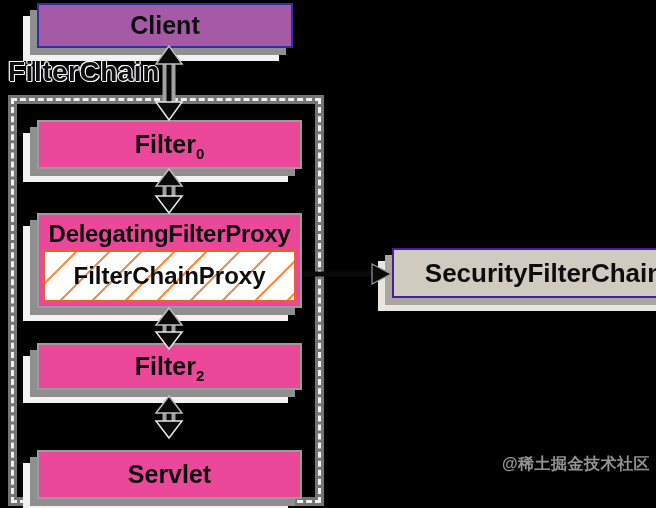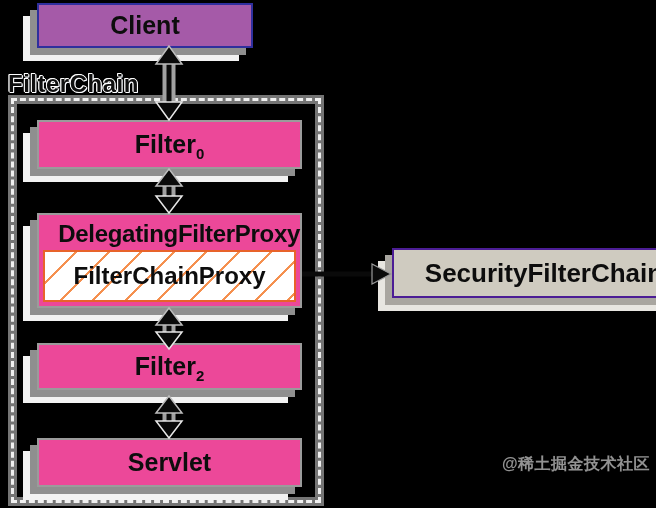--- a/index.html
+++ b/index.html
@@ -8,48 +8,48 @@
     font-family:"Liberation Sans","DejaVu Sans",sans-serif;
   }
   .box{
     position:absolute;display:flex;align-items:center;justify-content:center;
     box-sizing:border-box;font-weight:bold;color:#0d0d0d;text-align:center;
   }
   
   .shadow2{box-shadow:-7px 7px 0 #8f8f8f,-14px 13px 0 #f2f2f2;}
   .shadow-beige{box-shadow:-7px 7px 0 #a9a6a0,-14px 13px 0 #e8e6e1;}
 
-  #client-box{left:37px;top:3px;width:216px;height:45px;background:#a55aa8;border:2px solid #2f2f9d;font-size:25px;}
+  #client-box{left:37px;top:3px;width:256px;height:45px;background:#a55aa8;border:2px solid #2f2f9d;font-size:25px;}
   #filter-chain-label{
-    position:absolute;left:8px;top:70px;font-size:24px;font-weight:bold;color:#101010;
+    position:absolute;left:8px;top:56px;font-size:28px;font-weight:bold;color:#101010;
     text-shadow:1px 0 0 #fff,-1px 0 0 #fff,0 1px 0 #fff,0 -1px 0 #fff,1px 1px 0 #e8f0ff,-1px -1px 0 #fff;
     letter-spacing:.5px;
   }
   
   #frame-shadow{
     position:absolute;left:8px;top:95px;width:316px;height:411px;
     border:9px solid rgba(138,138,138,.85);box-sizing:border-box;
   }
   #frame-dashes{
     position:absolute;left:11px;top:98px;width:310px;height:405px;
     border:3px dashed #f0f0f0;box-sizing:border-box;
   }
   .orange{background:#ec4899;border:2px solid #9b9b9b;}
   #filter0-box{left:37px;top:120px;width:265px;height:49px;font-size:25px;}
   #delegating-box{left:37px;top:213px;width:265px;height:95px;display:block;}
-  #delegating-label{margin-top:5px;font-size:24px;font-weight:bold;text-align:right;letter-spacing:-.3px;}
+  #delegating-label{margin-top:5px;font-size:24px;font-weight:bold;text-align:center;letter-spacing:-.3px;}
   #filter-chain-proxy-box{
     position:absolute;left:4px;right:4px;bottom:4px;height:52px;
     border:2px solid #e8632a;box-sizing:border-box;
     display:flex;align-items:center;justify-content:center;
     background:repeating-linear-gradient(135deg,#ffffff 0 21px,#f5904f 21px 23px);
     font-size:24px;font-weight:bold;
   }
   #filter2-box{left:37px;top:343px;width:265px;height:47px;font-size:25px;}
-  #servlet-box{left:37px;top:438px;width:265px;height:49px;font-size:25px;}
+  #servlet-box{left:37px;top:450px;width:265px;height:49px;font-size:25px;}
   #sfc-box{left:392px;top:248px;width:304px;height:50px;background:#cfcbc0;border:2px solid #4c1d95;font-size:26px;}
   sub{font-size:15px;font-weight:bold;line-height:0;}
   #arrows{position:absolute;left:0;top:0;pointer-events:none;}
   #watermark{
     position:absolute;right:6px;top:454px;font-size:16px;font-weight:bold;
     color:rgba(235,235,235,.62);text-shadow:0 0 2px rgba(0,0,0,.9);letter-spacing:.5px;
   }
 </style>
 </head>
 <body>

